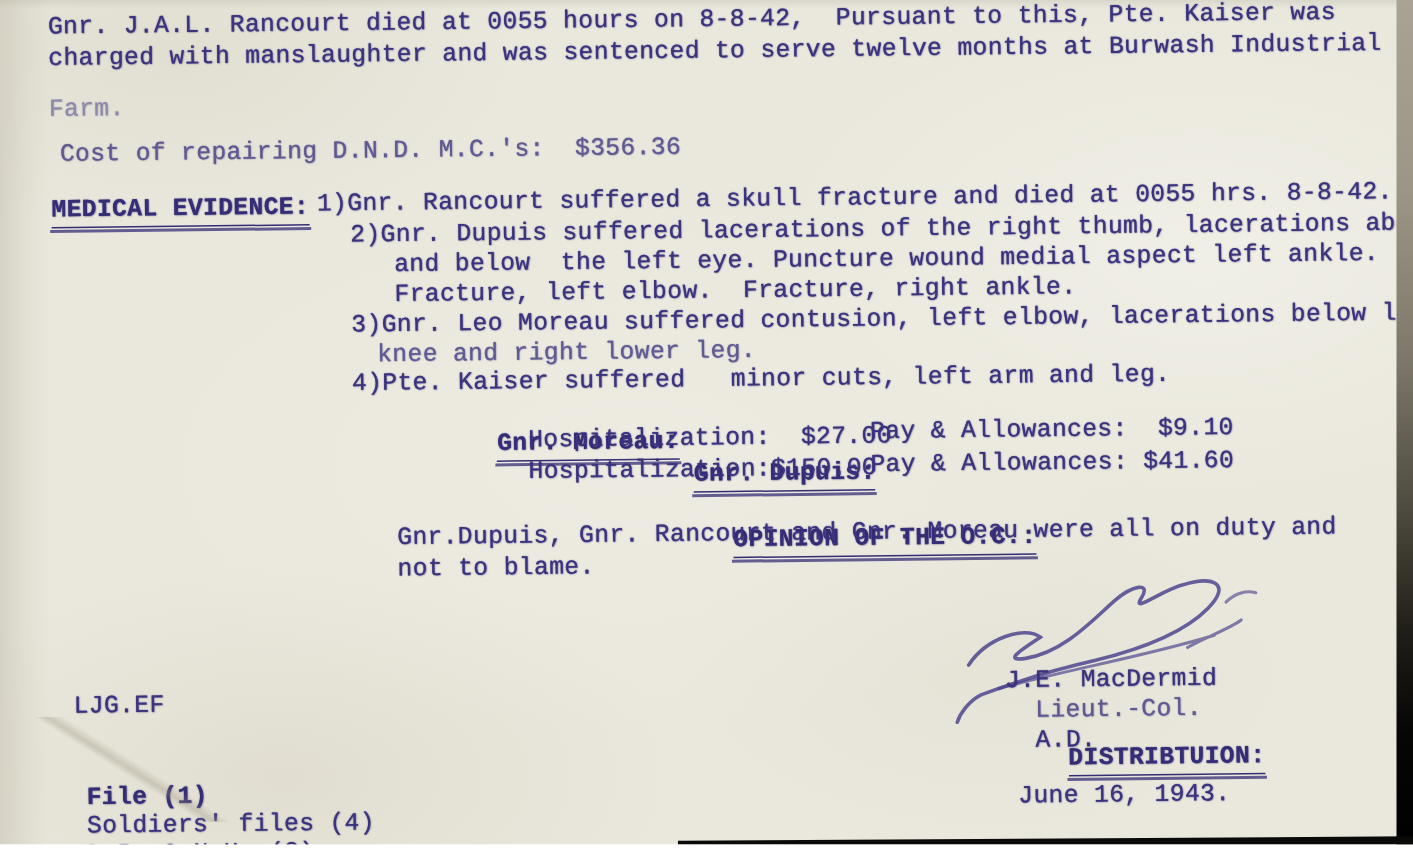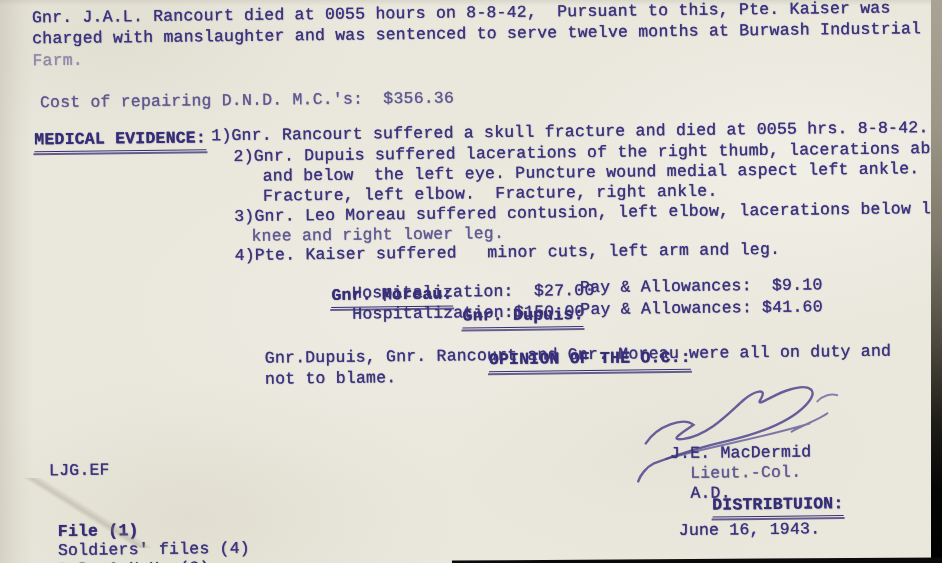--- a/index.html
+++ b/index.html
@@ -32,21 +32,21 @@
     white-space:pre;
     letter-spacing:0.2px;
     text-shadow:0 0 0.8px rgba(52,44,118,0.85), 0.5px 0.4px 0.9px rgba(52,44,118,0.35);
   }
   .hd{font-weight:bold;color:#352d75;}
   .ul2{position:relative;border-bottom:1.6px solid currentColor;padding-bottom:1px;}
   .ul2::after{
     content:"";position:absolute;left:-1px;right:-1px;bottom:-3.5px;height:1.4px;
     background:currentColor;opacity:.75;
   }
-  .fade{opacity:.5;}
+  .fade{opacity:.5;margin-top:12px;}
   .fade2{opacity:.78;}
   .sig-svg{position:absolute;left:630px;top:390px;}
   .sig-svg path{stroke:#453c8a;fill:none;stroke-linecap:round;}
   .edge-right{
     position:absolute;top:0;right:0;width:11px;height:568px;
     background:linear-gradient(180deg,#a8a394 0%,#9b9685 22%,#7d7869 42%,#4e4a3f 60%,#201e18 74%,#060605 86%,#000 100%);
   }
   .edge-bottom-bar{
     position:absolute;left:452px;top:559px;width:495px;height:12px;
     background:#0a0a08;

